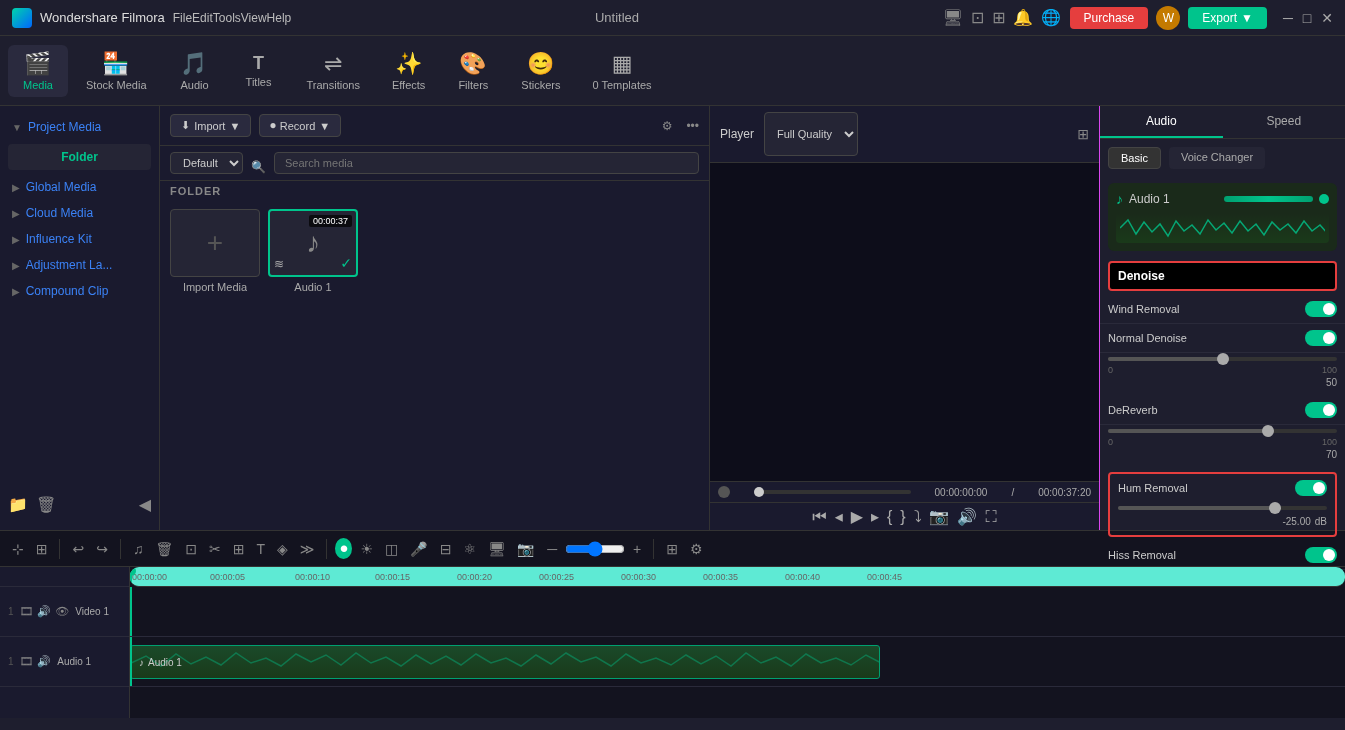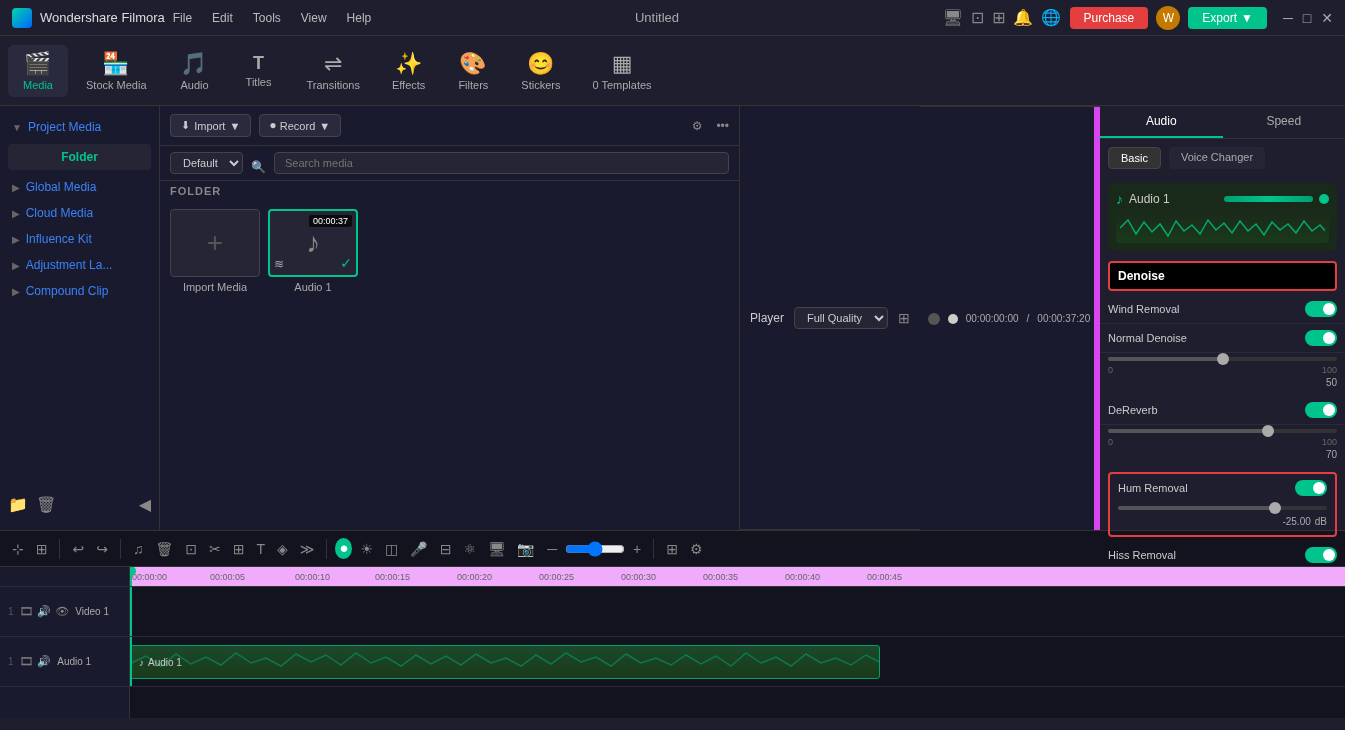--- a/index.html
+++ b/index.html
@@ -3,21 +3,21 @@
   <meta charset="utf-8">
   <style>
     * { margin: 0; padding: 0; box-sizing: border-box; }
     body { width: 1345px; height: 730px; background: #1a1a2e; font-family: 'Segoe UI', Arial, sans-serif; overflow: hidden; color: #ccc; font-size: 12px; }
 
     
     #titlebar { display: flex; align-items: center; justify-content: space-between; background: #1e1e2e; height: 36px; padding: 0 12px; border-bottom: 1px solid #333; }
     #titlebar-left { display: flex; align-items: center; gap: 8px; }
     #app-logo { width: 20px; height: 20px; background: linear-gradient(135deg, #00d4aa, #0066ff); border-radius: 4px; }
     #app-name { color: #ddd; font-size: 13px; font-weight: 500; }
-    #titlebar-menu { display: flex; gap: 20px; }
+    #titlebar-menu { display: flex; }
     .menu-item { color: #bbb; font-size: 12px; cursor: pointer; }
     #titlebar-title { color: #aaa; font-size: 13px; }
     #titlebar-right { display: flex; align-items: center; gap: 8px; }
     #purchase-btn { background: #e53e3e; color: #fff; border: none; padding: 4px 14px; border-radius: 4px; font-size: 12px; cursor: pointer; }
     #export-btn { background: #00c48c; color: #fff; border: none; padding: 4px 14px; border-radius: 4px; font-size: 12px; cursor: pointer; display: flex; align-items: center; gap: 4px; }
     #win-controls { display: flex; gap: 10px; margin-left: 8px; }
     .win-ctrl { color: #aaa; cursor: pointer; font-size: 14px; }
 
     
     #toolbar { display: flex; align-items: center; background: #1e1e2e; height: 70px; padding: 0 8px; border-bottom: 1px solid #333; gap: 4px; }
@@ -56,26 +56,26 @@
     .media-thumb { width: 90px; height: 68px; background: #252535; border-radius: 4px; display: flex; align-items: center; justify-content: center; position: relative; cursor: pointer; border: 1px solid #444; }
     .media-thumb.selected { border: 2px solid #00c48c; }
     .media-thumb .add-icon { font-size: 28px; color: #555; }
     .media-thumb .music-icon { font-size: 28px; color: #888; }
     .media-thumb .duration { position: absolute; top: 4px; right: 4px; background: rgba(0,0,0,0.7); color: #fff; font-size: 9px; padding: 1px 4px; border-radius: 2px; }
     .media-thumb .check { position: absolute; bottom: 4px; right: 4px; color: #00c48c; font-size: 14px; }
     .media-thumb .waveform-icon { position: absolute; bottom: 4px; left: 4px; color: #aaa; font-size: 12px; }
     .media-name { font-size: 11px; color: #aaa; margin-top: 4px; max-width: 90px; text-align: center; overflow: hidden; text-overflow: ellipsis; white-space: nowrap; }
 
     
-    #player-panel { width: 360px; background: #1a1a2e; border-right: 6px solid #d946ef; display: flex; flex-direction: row; }
+    #player-panel { width: 390px; background: #1a1a2e; border-right: 1px solid #d946ef; display: flex; flex-direction: column; }
     #player-header { display: flex; align-items: center; padding: 6px 10px; border-bottom: 1px solid #333; gap: 10px; }
     #player-label { color: #ccc; font-size: 12px; }
-    #quality-select { background: #252535; color: #ccc; border: 1px solid #444; padding: 3px 8px; border-radius: 4px; font-size: 11px; cursor: pointer; }
+    #quality-select { background: #252535; color: #ccc; border: 1px solid #444; padding: 14px 8px; border-radius: 4px; font-size: 11px; cursor: pointer; }
     #player-screen { flex: 1; background: #0d0d1a; }
-    #player-timeline { display: flex; align-items: center; padding: 4px 8px; gap: 8px; border-top: 1px solid #333; justify-content: center; }
+    #player-timeline { display: flex; align-items: center; padding: 4px 8px; gap: 24px; border-top: 1px solid #333; justify-content: center; }
     #timeline-progress { flex: 1; height: 4px; background: #333; border-radius: 2px; }
     #timeline-thumb { width: 10px; height: 10px; background: #ccc; border-radius: 50%; margin-top: -3px; }
     .time-text { color: #aaa; font-size: 10px; }
     #player-controls { display: flex; align-items: center; justify-content: center; padding: 4px 8px; gap: 8px; border-top: 1px solid #333; }
     .ctrl-btn { color: #aaa; cursor: pointer; font-size: 16px; }
 
     
     #right-panel { width: 245px; background: #1e1e2e; display: flex; flex-direction: column; }
     #right-tabs { display: flex; border-bottom: 1px solid #333; }
     .right-tab { flex: 1; text-align: center; padding: 8px; color: #aaa; cursor: pointer; font-size: 12px; }
@@ -127,21 +127,21 @@
     .track-num { color: #555; font-size: 10px; }
     .track-icons { display: flex; gap: 4px; }
     .track-icon { color: #888; font-size: 11px; cursor: pointer; }
     .track-name { color: #aaa; font-size: 10px; }
     #timeline-content { flex: 1; position: relative; overflow-x: auto; }
     .track-row { height: 50px; border-bottom: 1px solid #2a2a3a; position: relative; }
     .video-track { background: #13131f; }
     .audio-track { background: #13131f; }
     #audio-clip { position: absolute; left: 0; top: 8px; height: 34px; width: 750px; background: linear-gradient(to bottom, #1a4a2a, #1a3a1a); border: 1px solid #00a070; border-radius: 3px; display: flex; align-items: center; padding: 0 8px; overflow: hidden; }
     #audio-clip-label { color: #ccc; font-size: 10px; display: flex; align-items: center; gap: 4px; z-index: 1; }
-    .timecode-ruler-wrap { height: 20px; background: #f0abfc; border-bottom: 1px solid #333; position: relative; overflow: hidden; }
+    .timecode-ruler-wrap { height: 20px; background: #5eead4; border-bottom: 1px solid #333; position: relative; overflow: hidden; border-radius: 9px; }
 
     
     #timeline-scroll { height: 12px; background: #1e1e2e; }
   </style>
 </head>
 <body>
 
 <div id="titlebar">
   <div id="titlebar-left">
     <div id="app-logo"></div>

